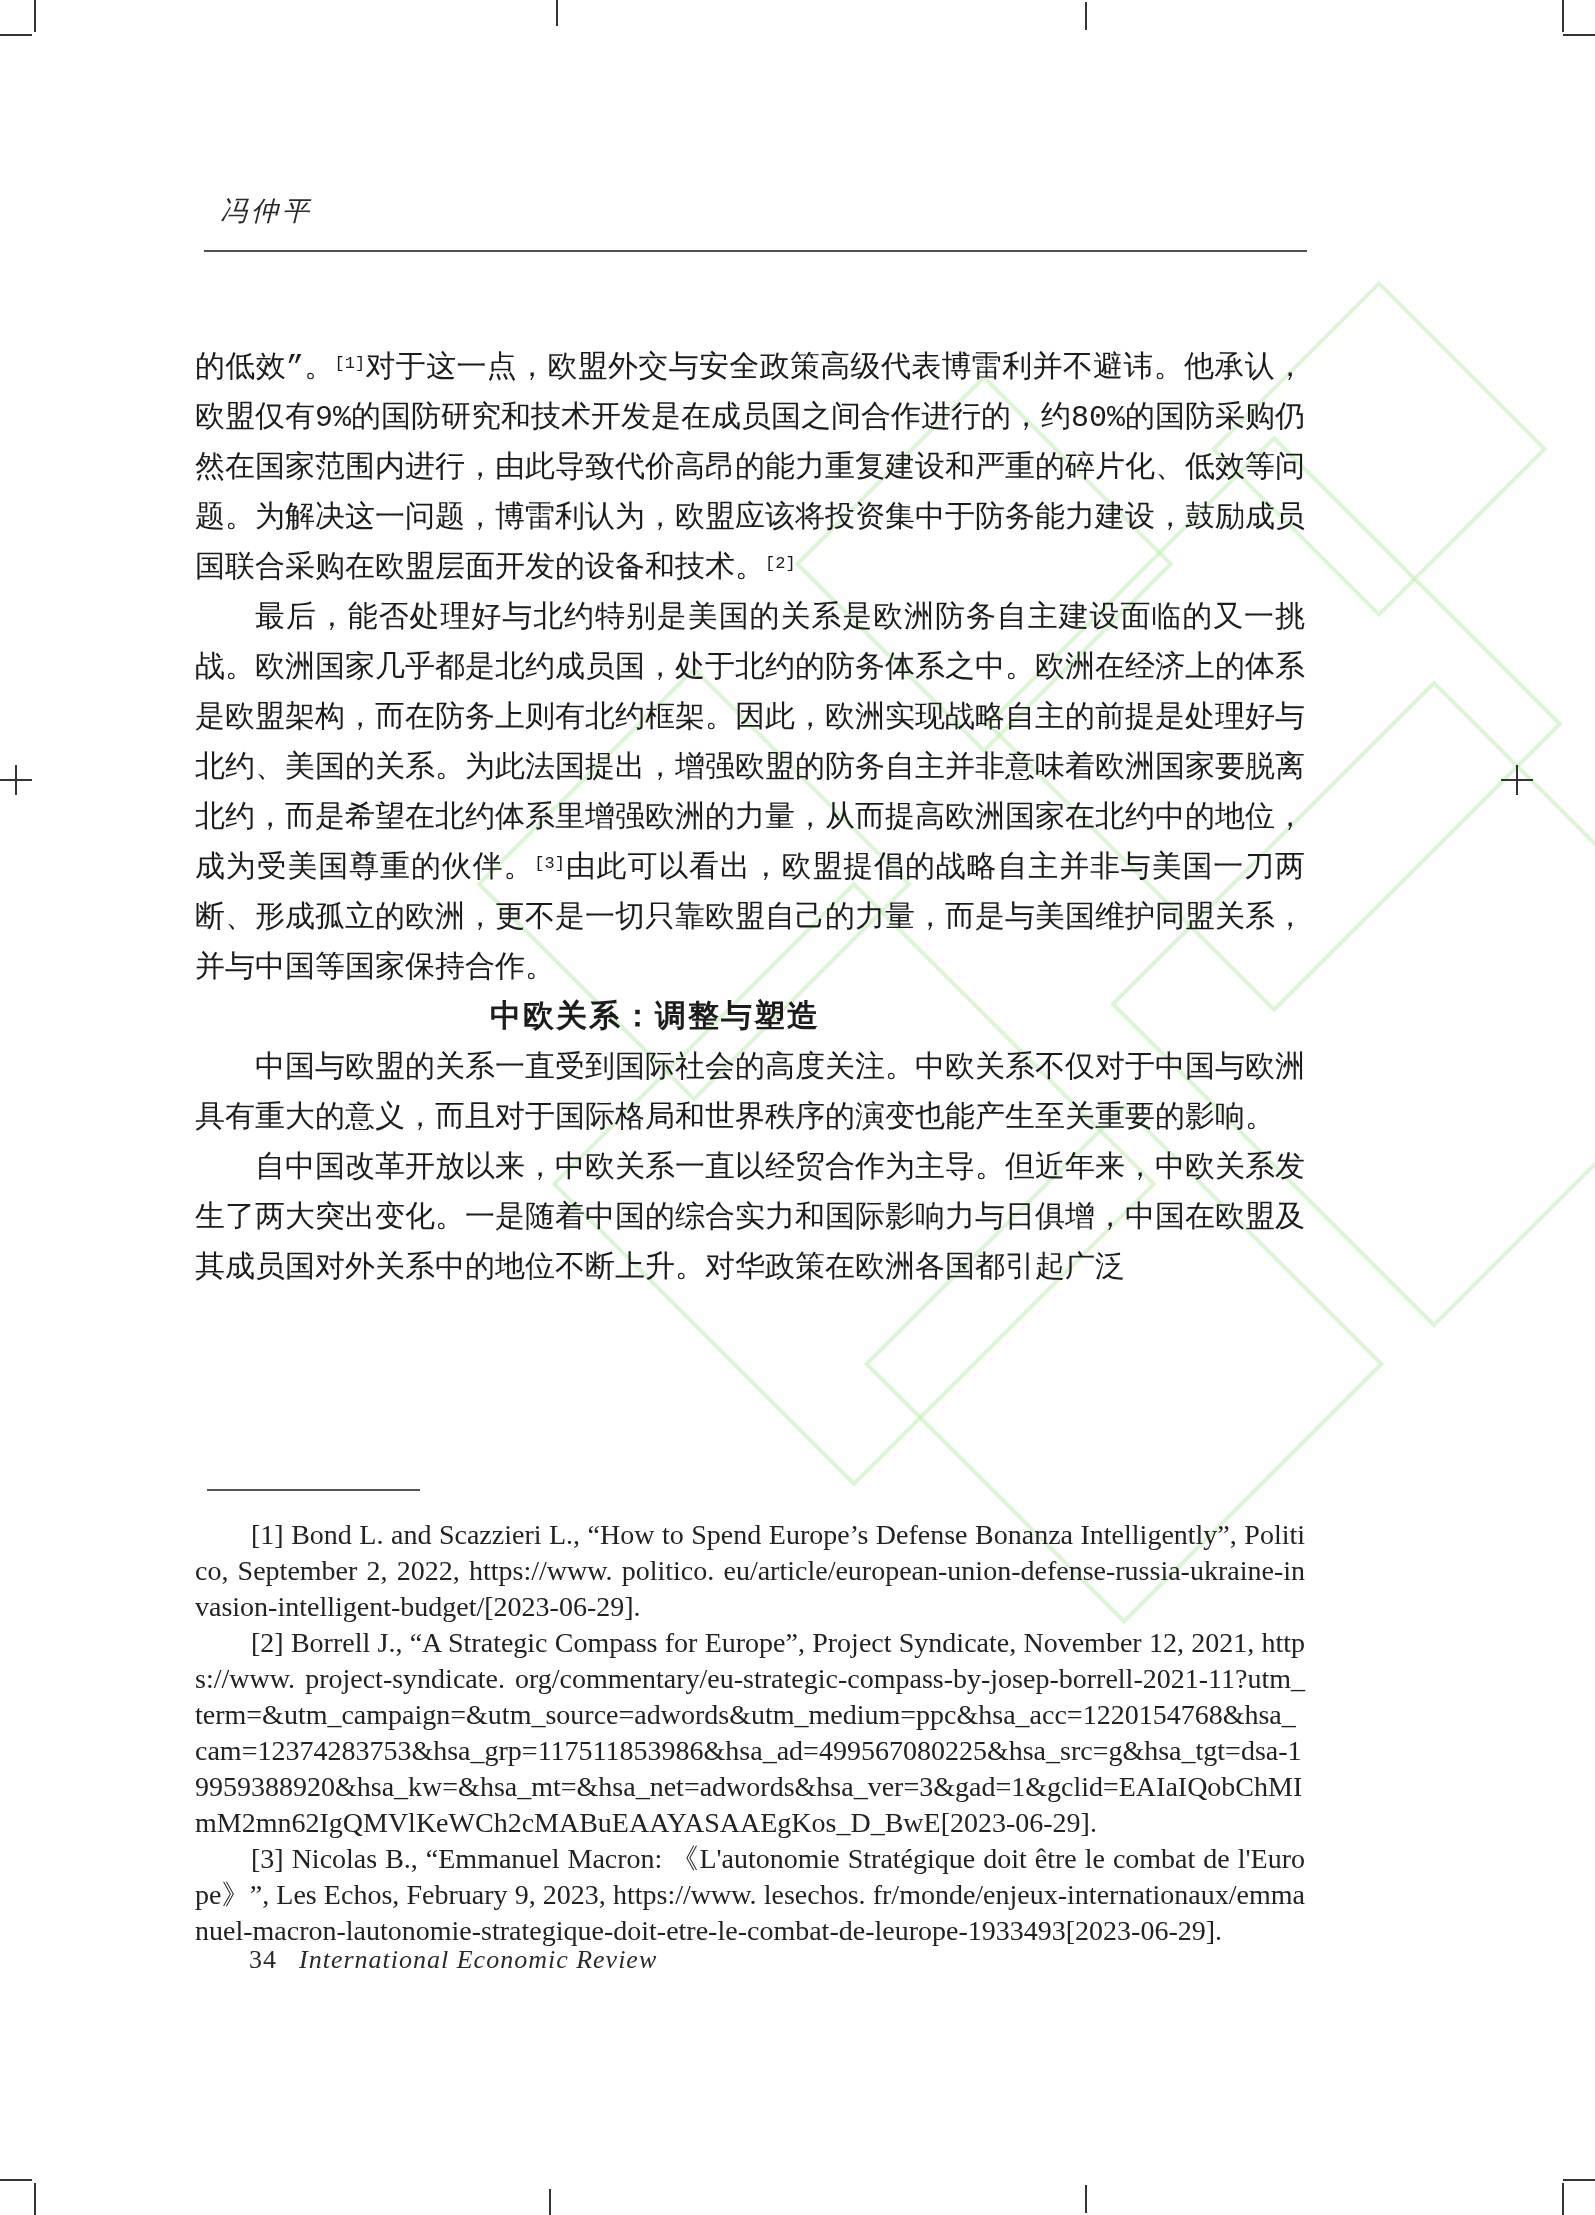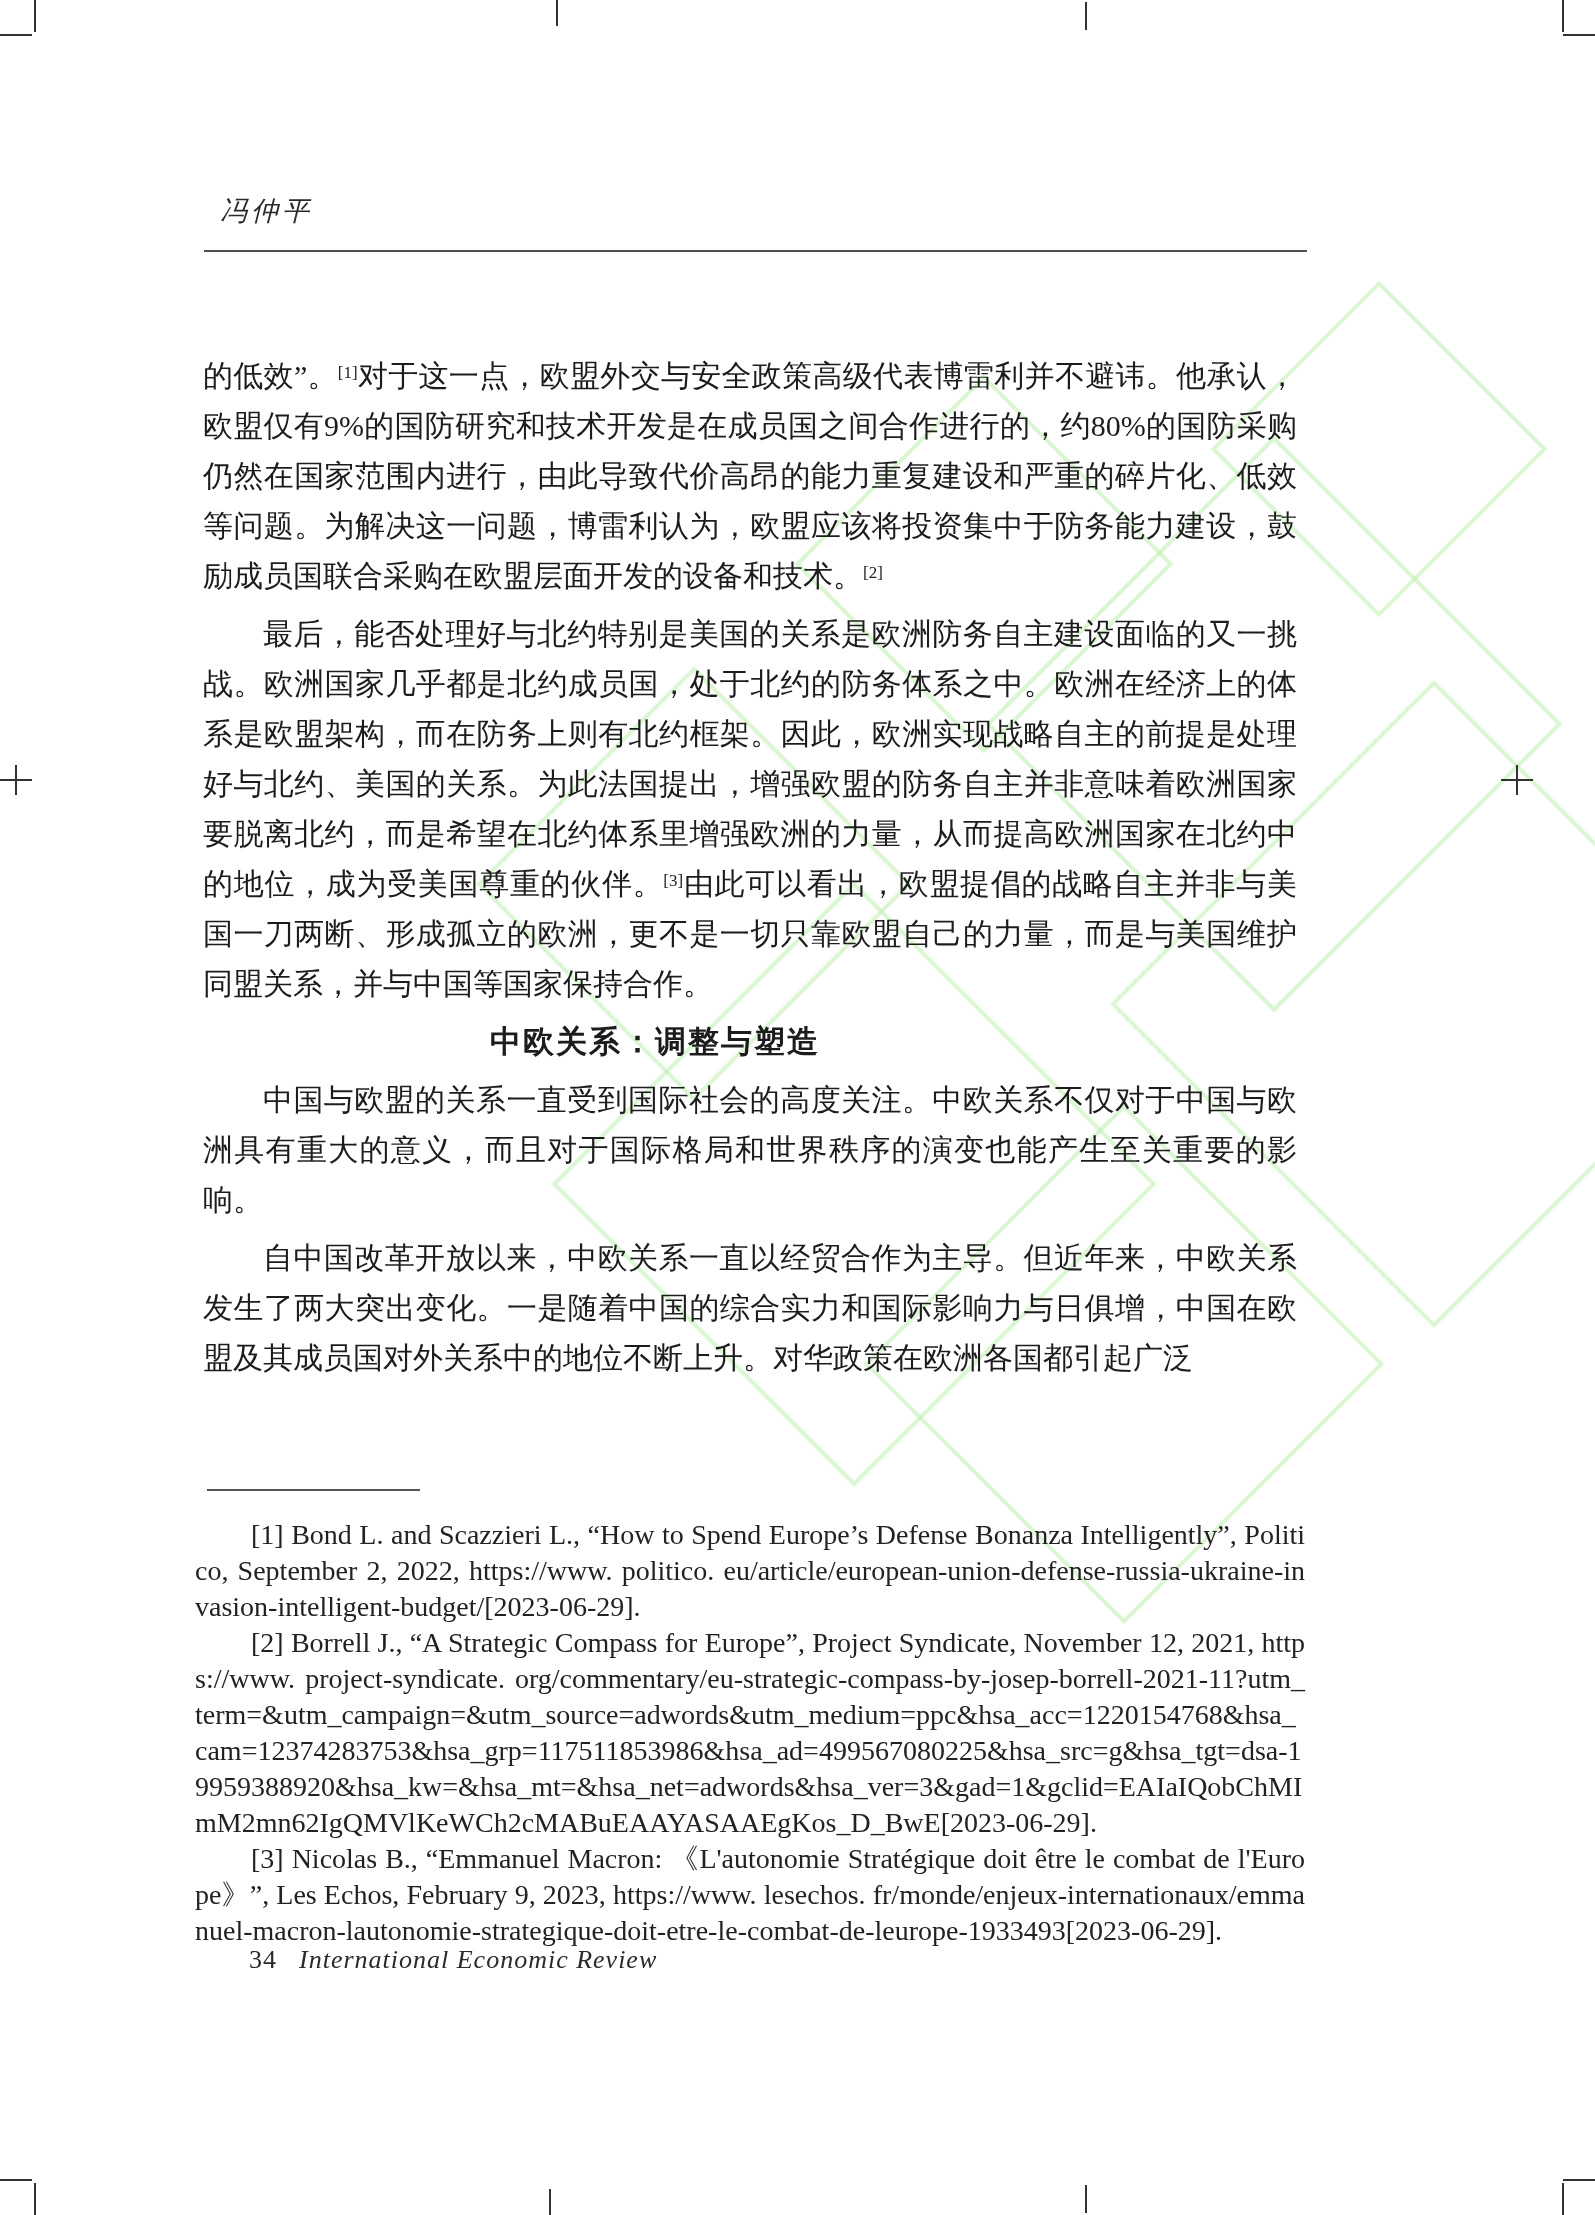--- a/index.html
+++ b/index.html
@@ -29,21 +29,21 @@
     position:absolute;left:204px;top:193px;
     font-size:27px;font-style:italic;letter-spacing:4px;color:#2a2a2a;margin-left:16px;
   }
   .header-rule{
     position:absolute;left:204px;top:250px;width:1103px;height:2px;background:#4f4f4f;
   }
   .bodytext{
     position:absolute;left:195px;top:343px;width:1110px;
     font-size:30px;line-height:50px;text-align:justify;color:#1c1c1c;
   }
-  .bodytext p{margin:8px;text-indent:2em;}
+  .bodytext p{margin:0;text-indent:2em;font-family:Liberation Mono, monospace;}
   .bodytext p.noindent{text-indent:0;}
   .fnref{font-size:17px;position:relative;top:-0.5em;line-height:0;letter-spacing:0;}
   .heading{
     margin:42px 0 62px 0;
     text-indent:0 !important;
     text-align:center;
     padding-right:190px;
     font-size:31px;font-weight:700;line-height:50px;
     letter-spacing:2px;
   }

